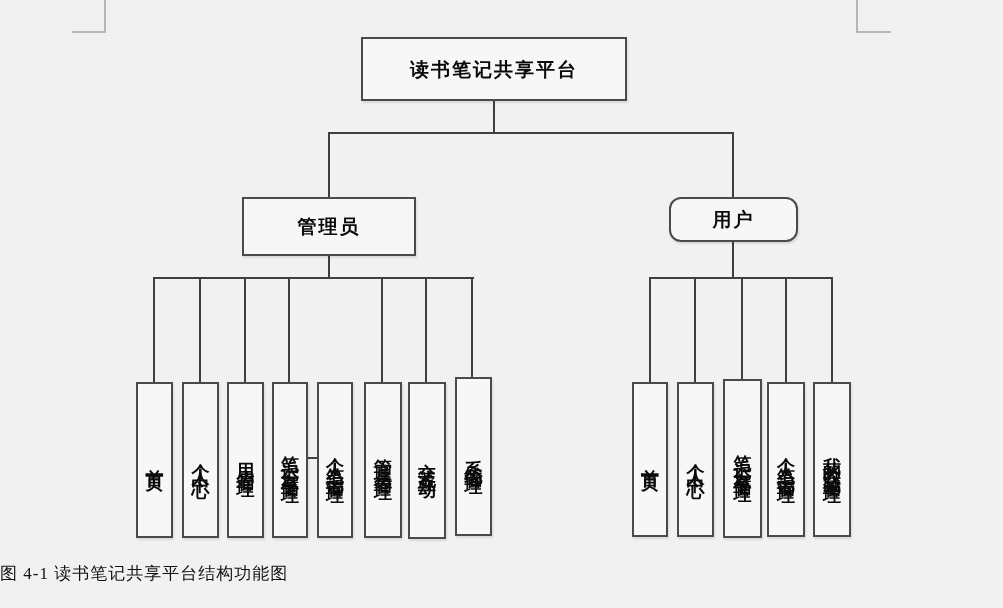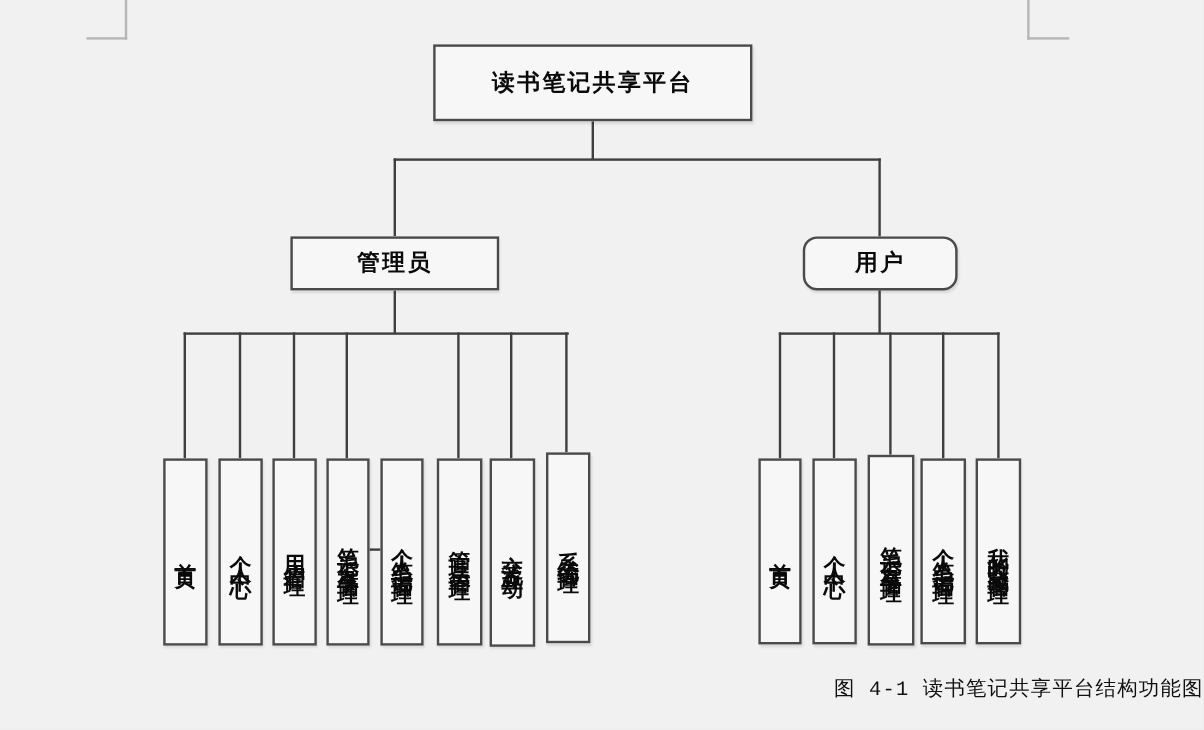--- a/index.html
+++ b/index.html
@@ -35,26 +35,25 @@
     writing-mode: vertical-rl;
     text-orientation: upright;
     font-size: 18px;
     letter-spacing: 6px;
     white-space: nowrap;
   }
   .caption {
     position: absolute;
     left: 0; top: 562px;
     width: 100%;
-    text-align: right;
+    text-align: left;
     font-size: 17px;
     letter-spacing: 1px;
     font-weight: 400;
     color: #111;
-    font-family: Liberation Mono, monospace;
   }
 </style>
 </head>
 <body>
 
 <div id="canvas">
 
   <div class="mark" style="left:104px; top:0; width:2px; height:33px;"></div>
   <div class="mark" style="left:72px; top:31px; width:34px; height:2px;"></div>
   <div class="mark" style="left:856px; top:0; width:2px; height:33px;"></div>
@@ -79,21 +78,21 @@
   <div class="line" style="left:732px; top:242px; width:2px; height:36px;"></div>
   <div class="line" style="left:649px; top:277px; width:184px; height:2px;"></div>
   <div class="line" style="left:649px; top:277px; width:2px; height:105px;"></div>
   <div class="line" style="left:694px; top:277px; width:2px; height:105px;"></div>
   <div class="line" style="left:741px; top:277px; width:2px; height:102px;"></div>
   <div class="line" style="left:785px; top:277px; width:2px; height:105px;"></div>
   <div class="line" style="left:831px; top:277px; width:2px; height:105px;"></div>
 
   <div class="node root" style="left:361px; top:37px; width:266px; height:64px;">读书笔记共享平台</div>
 
-  <div class="node branch" style="left:242px; top:197px; width:174px; height:45px;">管理员</div>
+  <div class="node branch" style="left:242px; top:197px; width:174px; height:59px;">管理员</div>
   <div class="node branch" style="left:669px; top:197px; width:129px; height:45px;border-radius:12px;">用户</div>
 
   <div class="node leaf" style="left:136px; top:382px; width:37px; height:156px;">
     <span class="vtext">首页</span>
   </div>
   <div class="node leaf" style="left:182px; top:382px; width:37px; height:156px;">
     <span class="vtext">个人中心</span>
   </div>
   <div class="node leaf" style="left:227px; top:382px; width:37px; height:156px;">
     <span class="vtext">用户管理</span>

